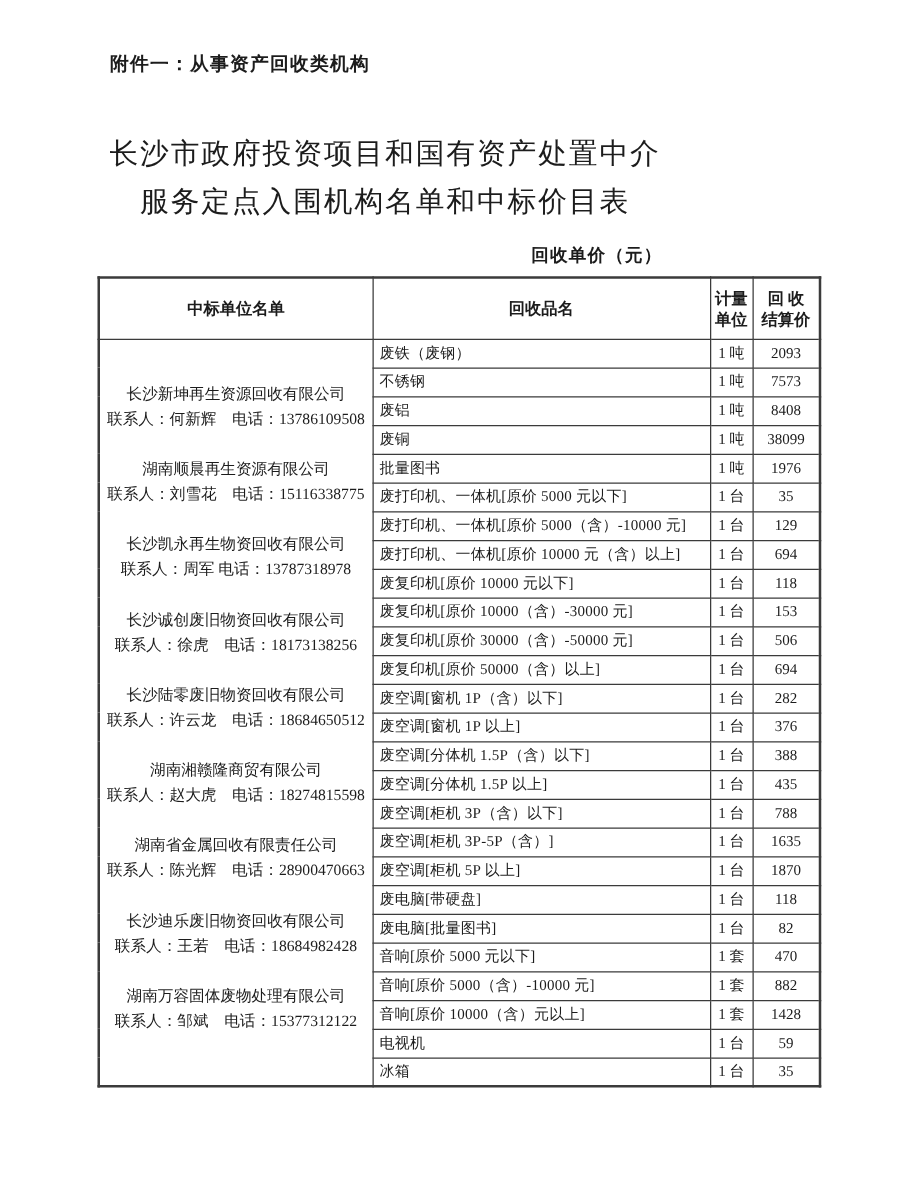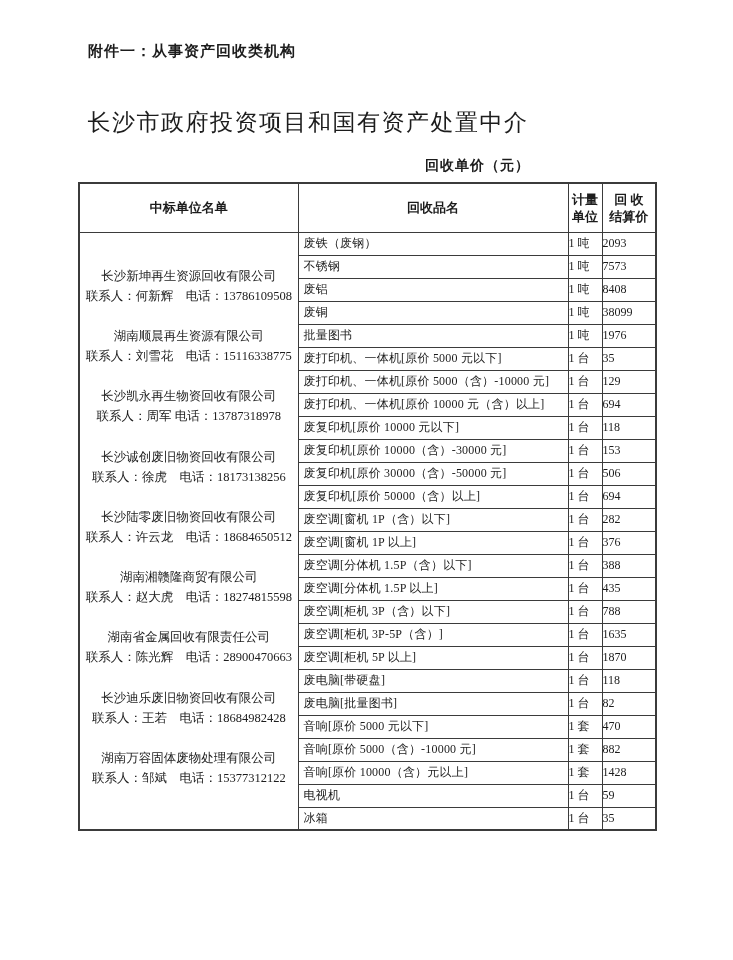--- a/index.html
+++ b/index.html
@@ -42,21 +42,21 @@
   .price-table thead th {
     font-weight: bold; font-size: 13px; height: 49px;
     line-height: 17px; text-align: center; vertical-align: middle;
   }
   .price-table tbody td { height: 23px; vertical-align: middle; }
 
   .item-cell {
     font-size: 12px; padding-left: 5px; text-align: left;
     white-space: nowrap; overflow: hidden; letter-spacing: 0.2px;
   }
-  .unit-cell, .price-cell { font-size: 12px; }
+  .unit-cell, .price-cell { font-size: 12px; text-align: center; }
 
   .company-cell { vertical-align: top; padding: 0; }
   .company-inner {
     height: 594px; display: flex; flex-direction: column;
     justify-content: space-between; padding: 32px 2px 40px 2px;
   }
   .company-block { text-align: center; }
   .company-name  { font-size: 12.5px; line-height: 20px; white-space: nowrap; }
   .company-contact { font-size: 12.5px; line-height: 20px; white-space: nowrap; }
 
@@ -67,20 +67,21 @@
 </style>
 </head>
 <body>
 
 <div class="page">
 
   <div class="attachment">附件一：从事资产回收类机构</div>
 
   <div class="title">
     <div>长沙市政府投资项目和国有资产处置中介</div>
+    <div>服务定点入围机构名单和中标价目表</div>
   </div>
 
   <div class="unit-note">回收单价（元）</div>
 
   <table class="price-table">
     <colgroup>
       <col style="width:219px">
       <col style="width:270px">
       <col style="width:34px">
       <col style="width:54px">

